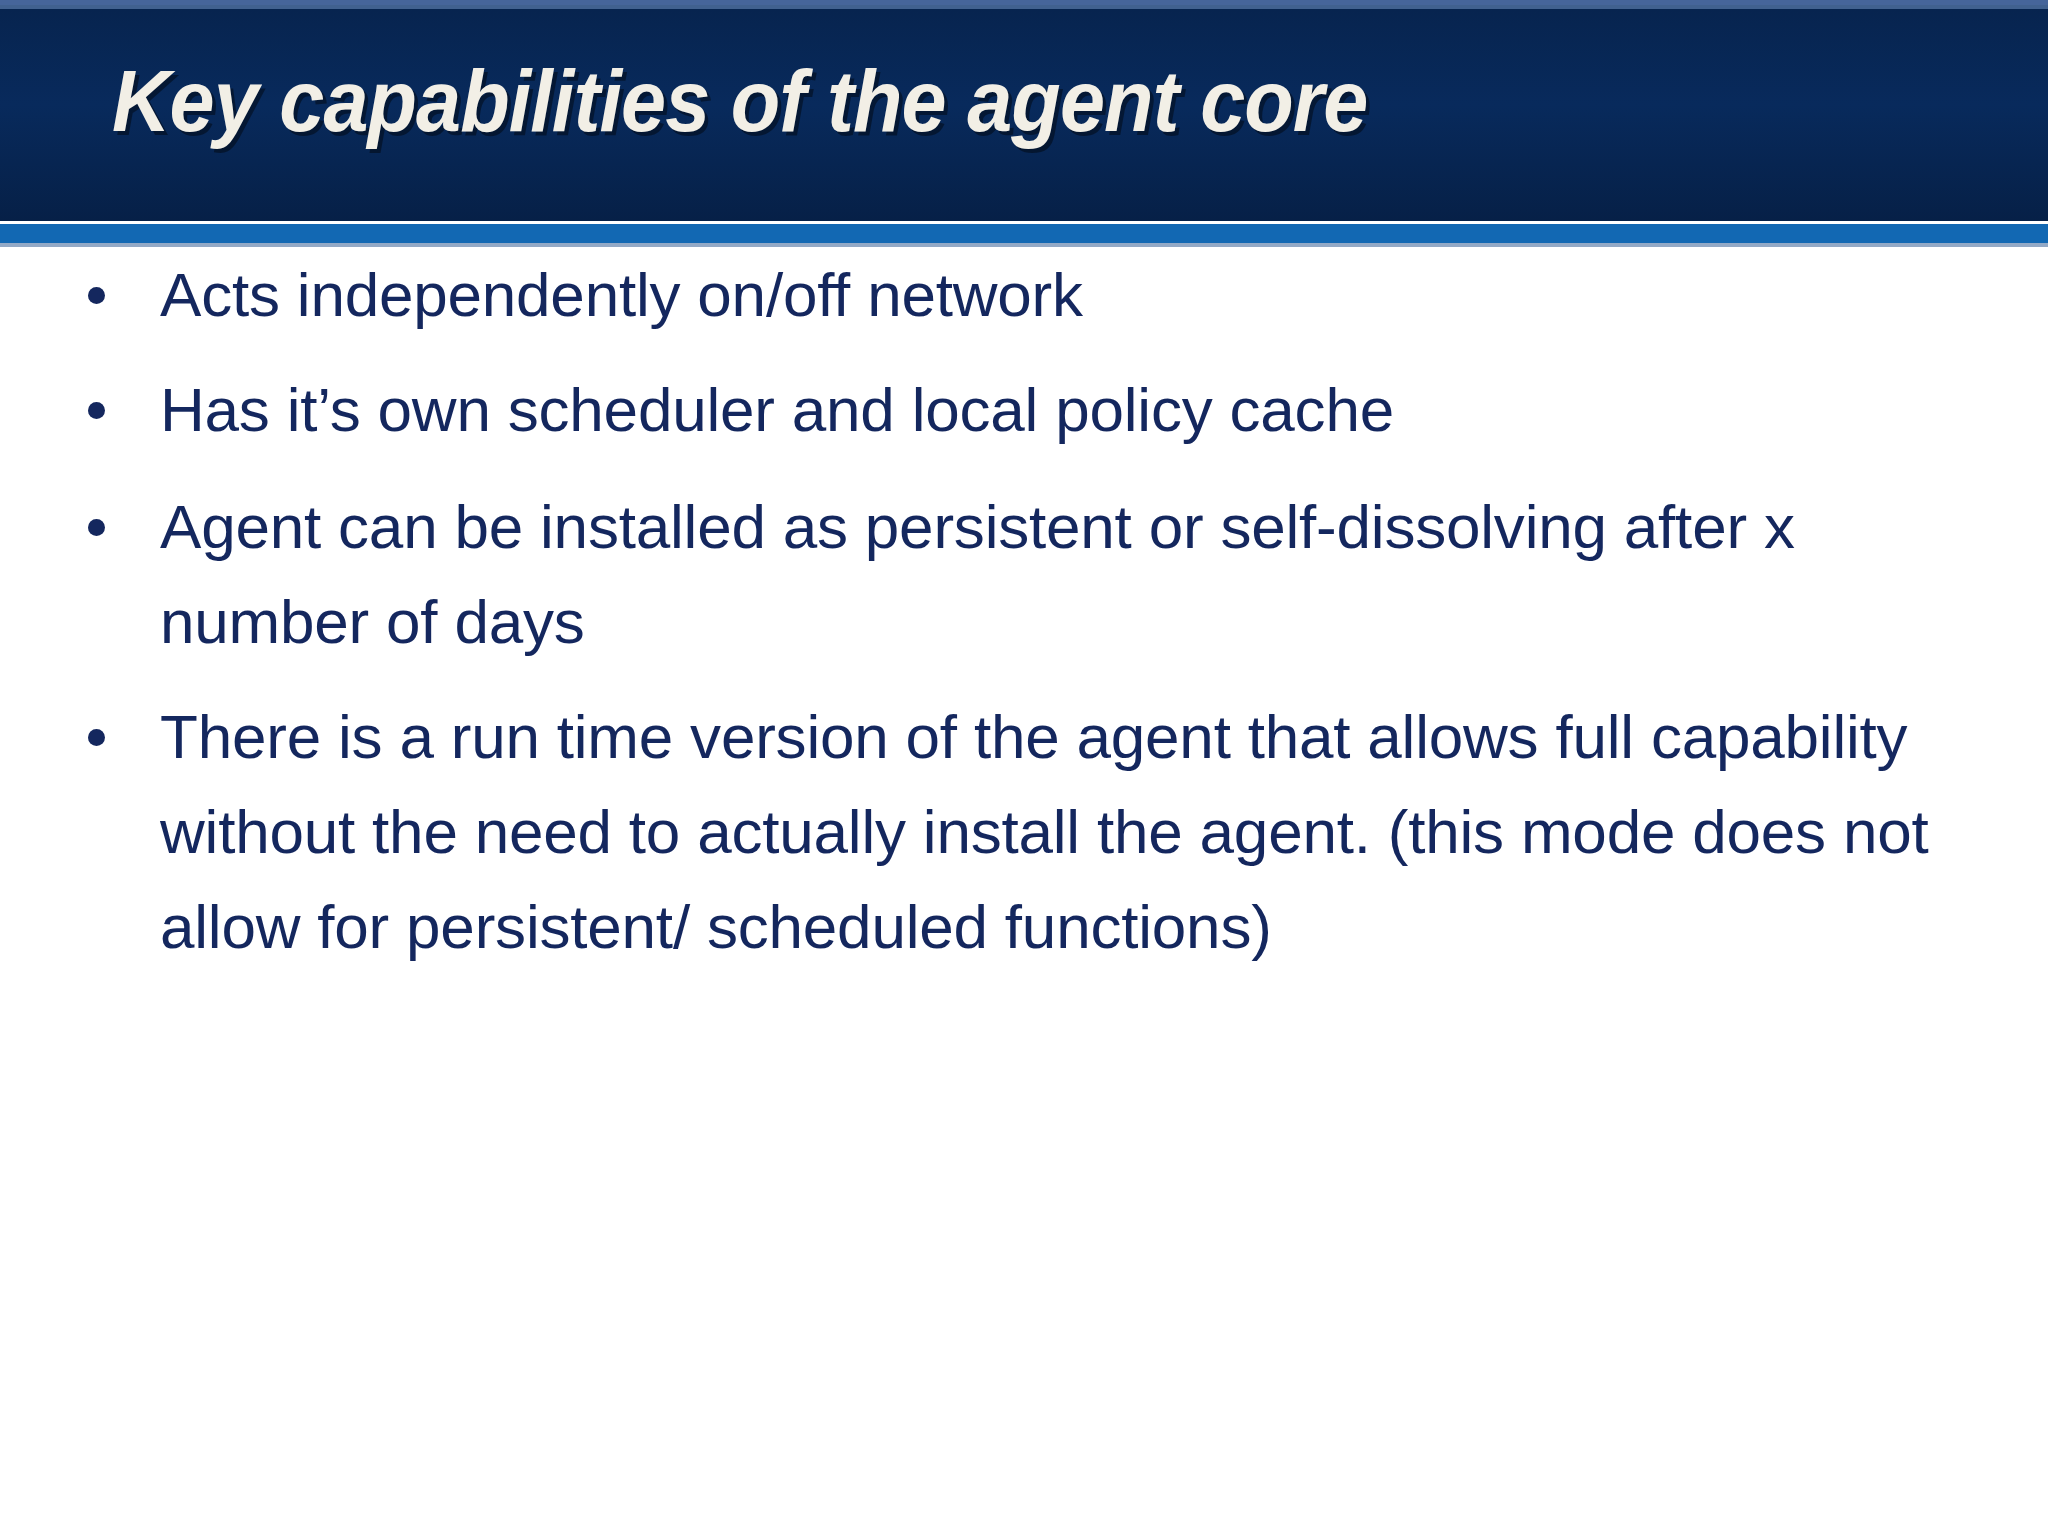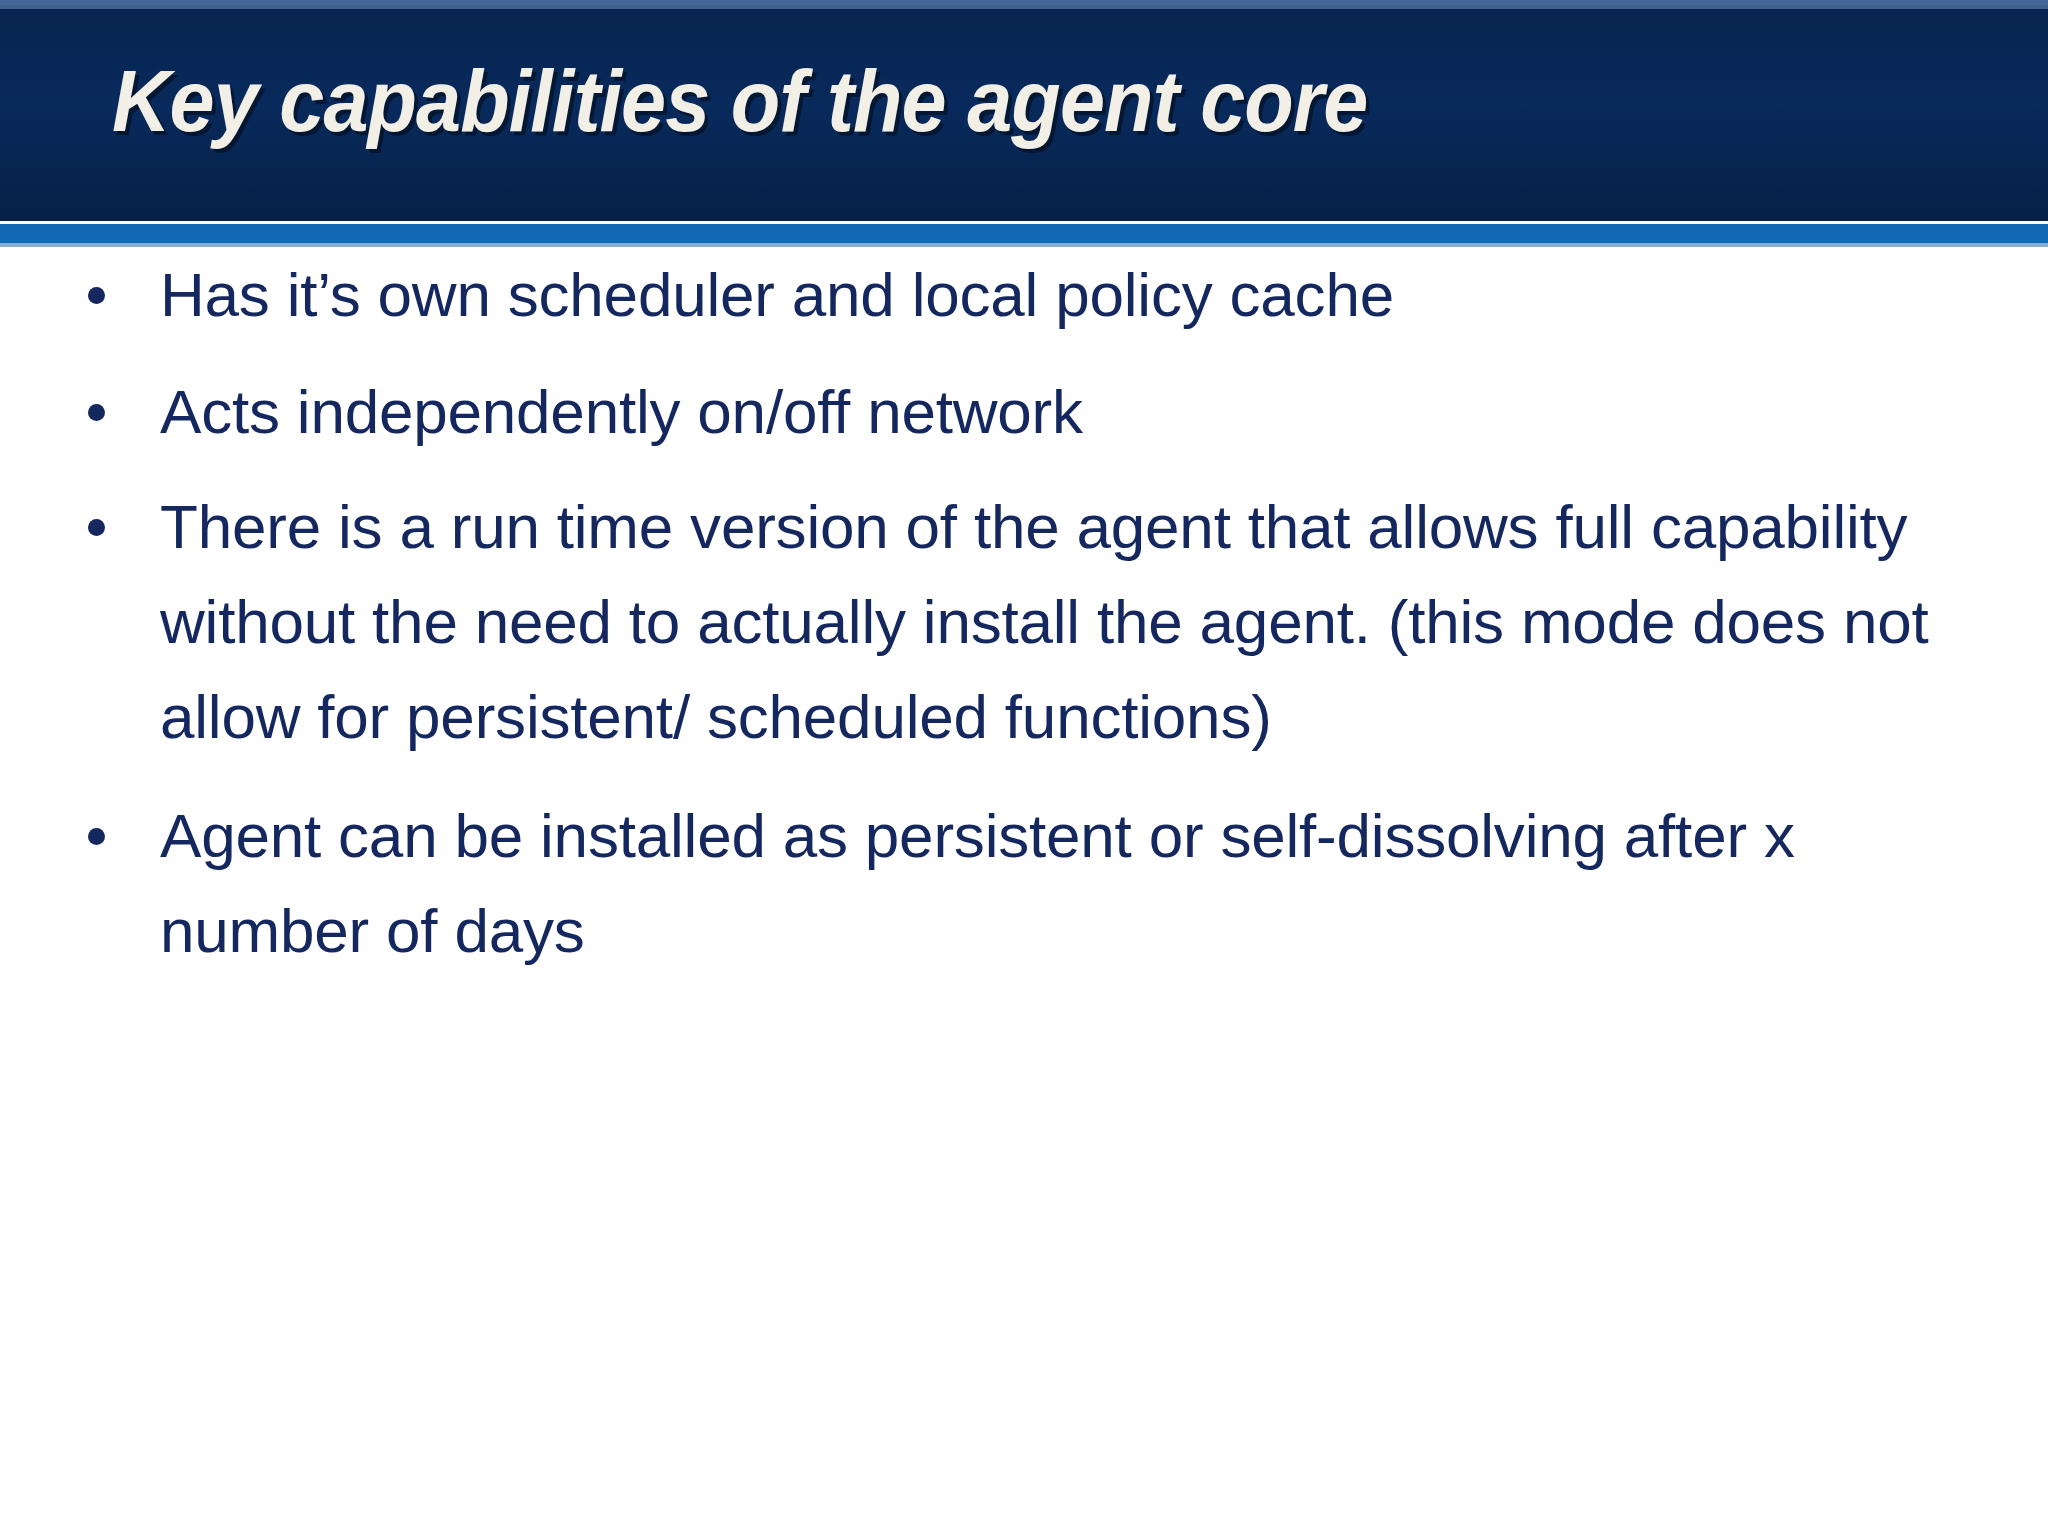--- a/index.html
+++ b/index.html
@@ -199,33 +199,33 @@
   <div class="header">
     <div class="header-bg"></div>
     <div class="header-topline"></div>
     <div class="header-title">Key capabilities of the agent core</div>
   </div>
   <div class="header-accent"></div>
   <div class="header-accent-under"></div>
 
   <div class="body-area">
     <ul class="bullet-list">
+      <li class="bullet-item b-gap-1">
+        <span class="bullet-dot"></span>
+        <span class="bullet-text">Acts independently on/off network</span>
+      </li>
       <li class="bullet-item b-gap-2">
         <span class="bullet-dot"></span>
         <span class="bullet-text">Has it’s own scheduler and local policy cache</span>
       </li>
-      <li class="bullet-item b-gap-1">
-        <span class="bullet-dot"></span>
-        <span class="bullet-text">Acts independently on/off network</span>
+      <li class="bullet-item b-gap-3">
+        <span class="bullet-dot"></span>
+        <span class="bullet-text">Agent can be installed as persistent or self-dissolving after x number of days</span>
       </li>
       <li class="bullet-item b-gap-4">
         <span class="bullet-dot"></span>
         <span class="bullet-text">There is a run time version of the agent that allows full capability without the need to actually install the agent. (this mode does not allow for persistent/ scheduled functions)</span>
-      </li>
-      <li class="bullet-item b-gap-3">
-        <span class="bullet-dot"></span>
-        <span class="bullet-text">Agent can be installed as persistent or self-dissolving after x number of days</span>
       </li>
     </ul>
   </div>
 
 
 </div>
 
 </body></html>

